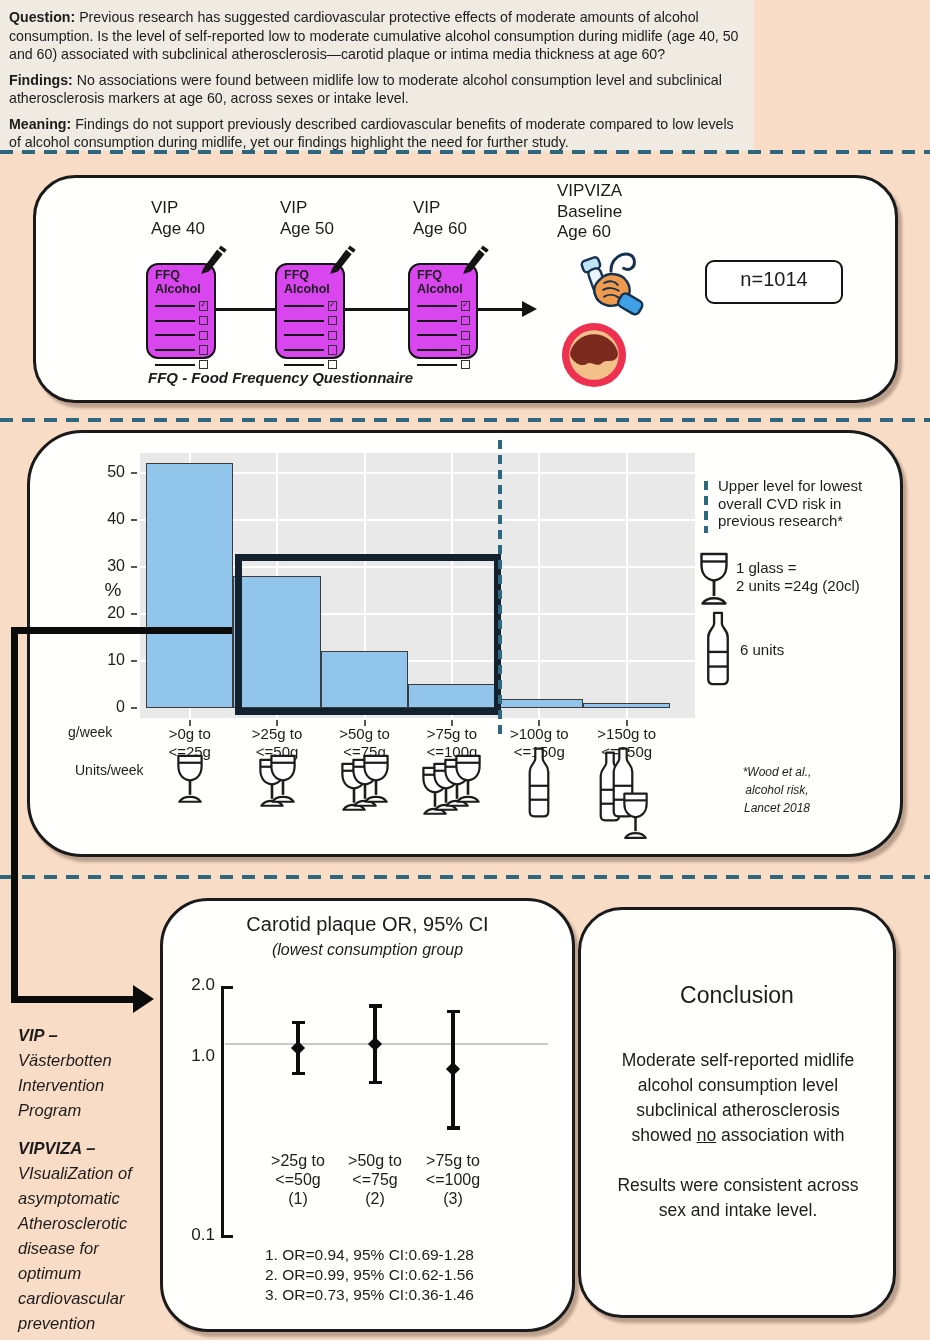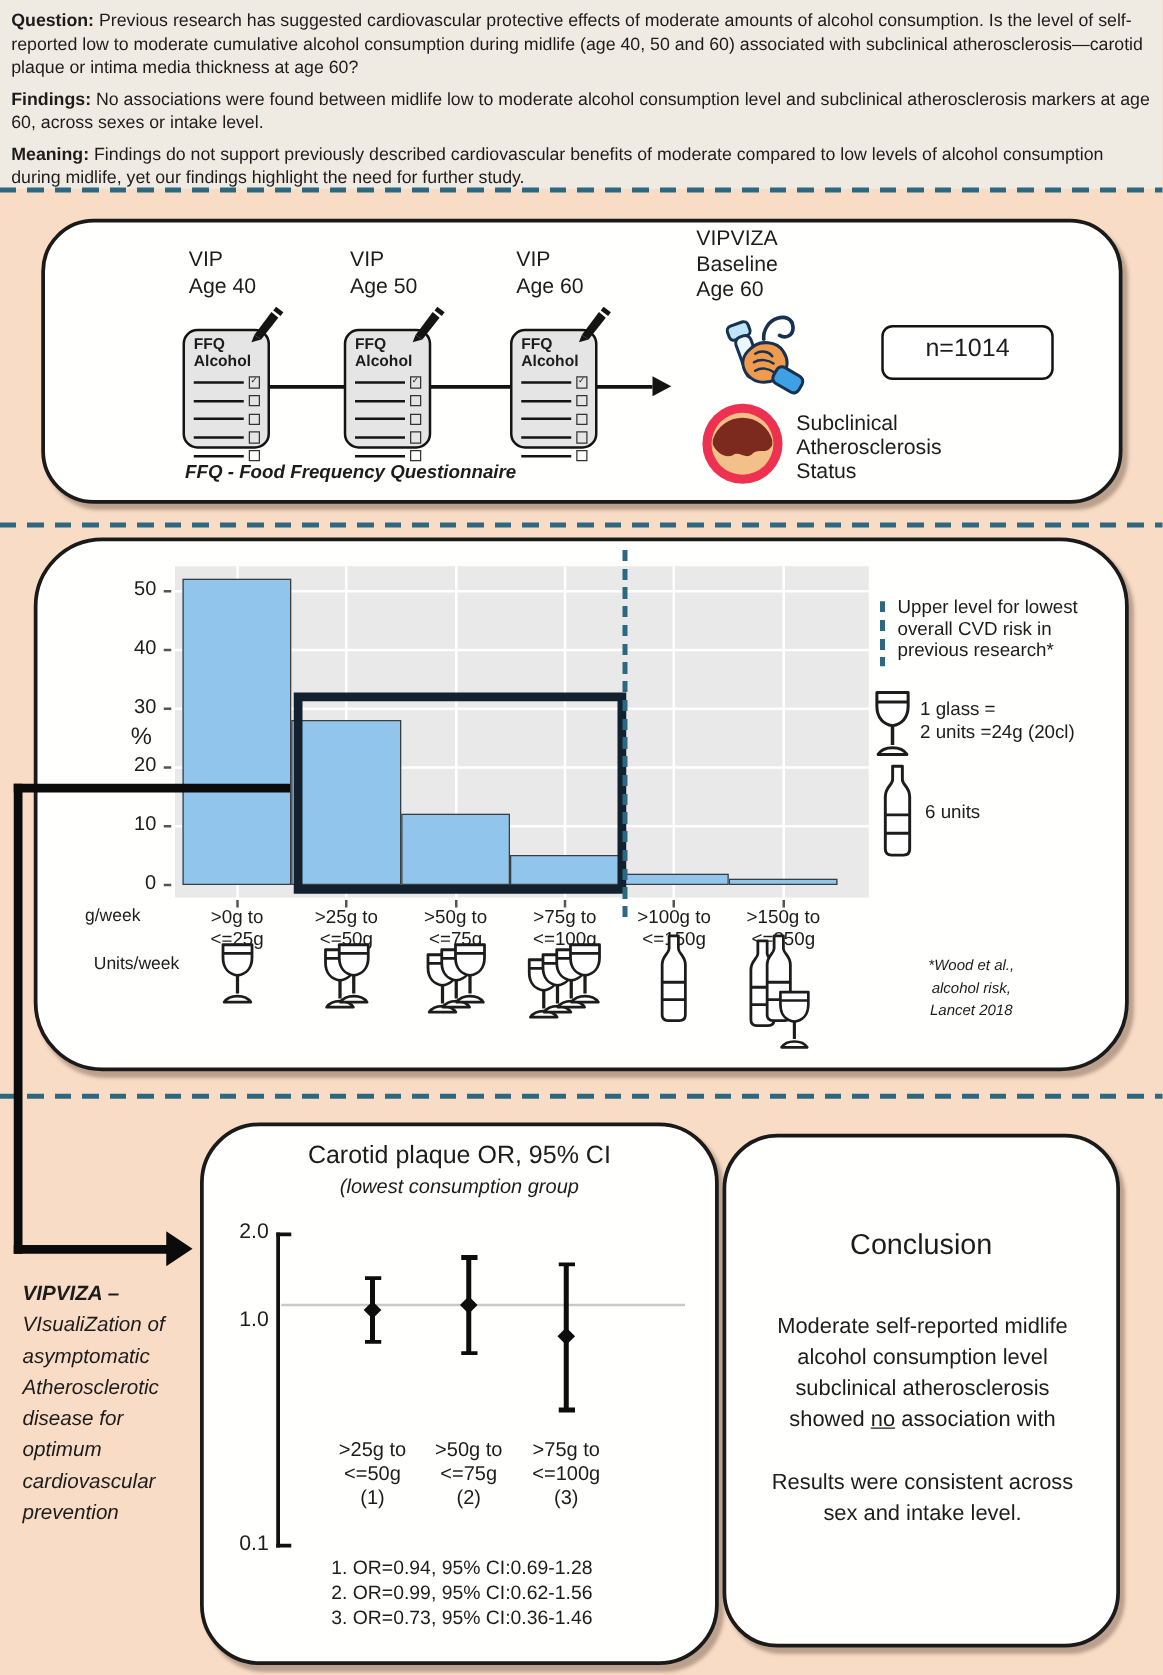--- a/index.html
+++ b/index.html
@@ -2,34 +2,34 @@
 <html><head>
 <meta charset="utf-8">
 <style>
   html,body{margin:0;padding:0;}
   body{width:930px;height:1340px;position:relative;overflow:hidden;
        font-family:"Liberation Sans",sans-serif;color:#1c1c1c;background:#f9dcc6;}
   .abs{position:absolute;}
   .canvas{position:absolute;left:0;top:0;width:930px;height:1340px;}
 
   
-  .header{left:0;top:0;width:930px;height:151px;background:#f0ebe2;padding:8px 10px 0 9px;box-sizing:border-box;}
+  .header{left:0;top:0;width:754px;height:151px;background:#f0ebe2;padding:8px 10px 0 9px;box-sizing:border-box;}
   .header p{margin:0 0 7px 0;font-size:14.2px;line-height:18.5px;}
   .header b{font-weight:bold;}
 
   .divider{left:0;width:930px;height:4px;
     background:repeating-linear-gradient(90deg,#2e6880 0 13px,rgba(0,0,0,0) 13px 22px);}
 
   
   .panel{background:#fffffe;border:3px solid #1a1a1a;box-sizing:border-box;
          box-shadow:4px 5px 3px rgba(70,50,35,0.35);}
 
   
   .wave-label{font-size:17px;line-height:20.5px;}
-  .ffq-card{position:absolute;width:70px;height:96px;background:#e5e5e5;border:2.5px solid #141414;
+  .ffq-card{position:absolute;width:70px;height:96px;background:#d946ef;border:2.5px solid #141414;
             border-radius:12px;box-sizing:border-box;padding:4px 6px 6px 7px;z-index:3;}
   .ffq-t{font-size:12.5px;font-weight:bold;line-height:13.5px;}
   .ffq-row{display:flex;align-items:center;margin-top:5.2px;}
   .ffq-line{flex:1;height:0;border-bottom:2.2px solid #141414;}
   .ffq-box{width:7.5px;height:7.5px;border:1.5px solid #333;margin-left:4px;flex:none;
            font-size:7px;line-height:6px;text-align:center;color:#111;}
   .pen{position:absolute;right:-16px;top:-20px;}
   .design-line{height:2.5px;background:#141414;}
   .arrow-head{width:0;height:0;border-top:8px solid transparent;border-bottom:8px solid transparent;
               border-left:15px solid #141414;}
@@ -227,25 +227,20 @@
           <path d="M36 38 C44 30 58 32 63 40 C69 49 66 59 57 63 C47 68 37 65 32 57 C28 50 30 43 36 38 Z" fill="#f09a4e" stroke="#16324f" stroke-width="2.5"></path>
           <path d="M40 42 C45 39 51 40 54 44 M39 49 C44 46 51 47 55 50 M40 56 C45 53 51 54 55 57" fill="none" stroke="#16324f" stroke-width="2" stroke-linecap="round"></path>
           <rect x="55" y="56" width="24" height="15" rx="5" transform="rotate(30 67 63)" fill="#3fa0e6" stroke="#16324f" stroke-width="2.5"></rect>
         </svg></div>
     <div class="abs n-box" style="left:669px;top:82px;width:134px;height:40px;line-height:35px;">n=1014</div>
     <div class="abs" style="left:524px;top:143px;" id="artery-icon"><svg viewBox="0 0 70 70" width="68" height="68">
           <circle cx="35" cy="35" r="33" fill="#ee3150"></circle>
           <circle cx="35" cy="35" r="25.5" fill="#f3c089"></circle>
           <path d="M10.5 32 A25.5 25.5 0 0 1 59.5 32 L59.5 36 C55 45 48 38 43 43.5 C38 48.5 32 40.5 27 44.5 C21 47.5 13.5 42.5 10.5 35.5 Z" fill="#7c2a1e"></path>
         </svg></div>
-    <div class="abs lbl17" style="left:601px;top:151px;" id="outcome-label">
-        <div>Subclinical</div>
-        <div>Atherosclerosis</div>
-        <div>Status</div>
-      </div>
     <div class="abs small-caption" style="left:112px;top:191px;">FFQ - Food Frequency Questionnaire</div>
   </div>
 
   <div class="abs panel" style="left:27px;top:430px;width:876px;height:427px;border-radius:55px;">
     <div class="abs plot-area" style="left:110px;top:20px;width:555px;height:265px;" id="bar-plot">
         <div class="hgrid" style="top: 206.9px;"></div>
         <div class="hgrid" style="top: 159.8px;"></div>
         <div class="hgrid" style="top: 112.7px;"></div>
         <div class="hgrid" style="top: 65.6px;"></div>
         <div class="hgrid" style="top: 18.5px;"></div>
@@ -551,20 +546,26 @@
         </div>
         <div style="margin-bottom: 25px;">
           <div><span>Results were consistent across</span></div>
           <div><span>sex and intake level.</span></div>
         </div>
       </div>
   </div>
 
   <div class="abs sidebar" style="left:18px;top:1023px;width:150px;" id="sidebar">
       <div class="entry">
+        <div class="term">VIP –</div>
+        <div>Västerbotten</div>
+        <div>Intervention</div>
+        <div>Program</div>
+      </div>
+      <div class="entry">
         <div class="term">VIPVIZA –</div>
         <div>VIsualiZation of</div>
         <div>asymptomatic</div>
         <div>Atherosclerotic</div>
         <div>disease for</div>
         <div>optimum</div>
         <div>cardiovascular</div>
         <div>prevention</div>
       </div>
     </div>

